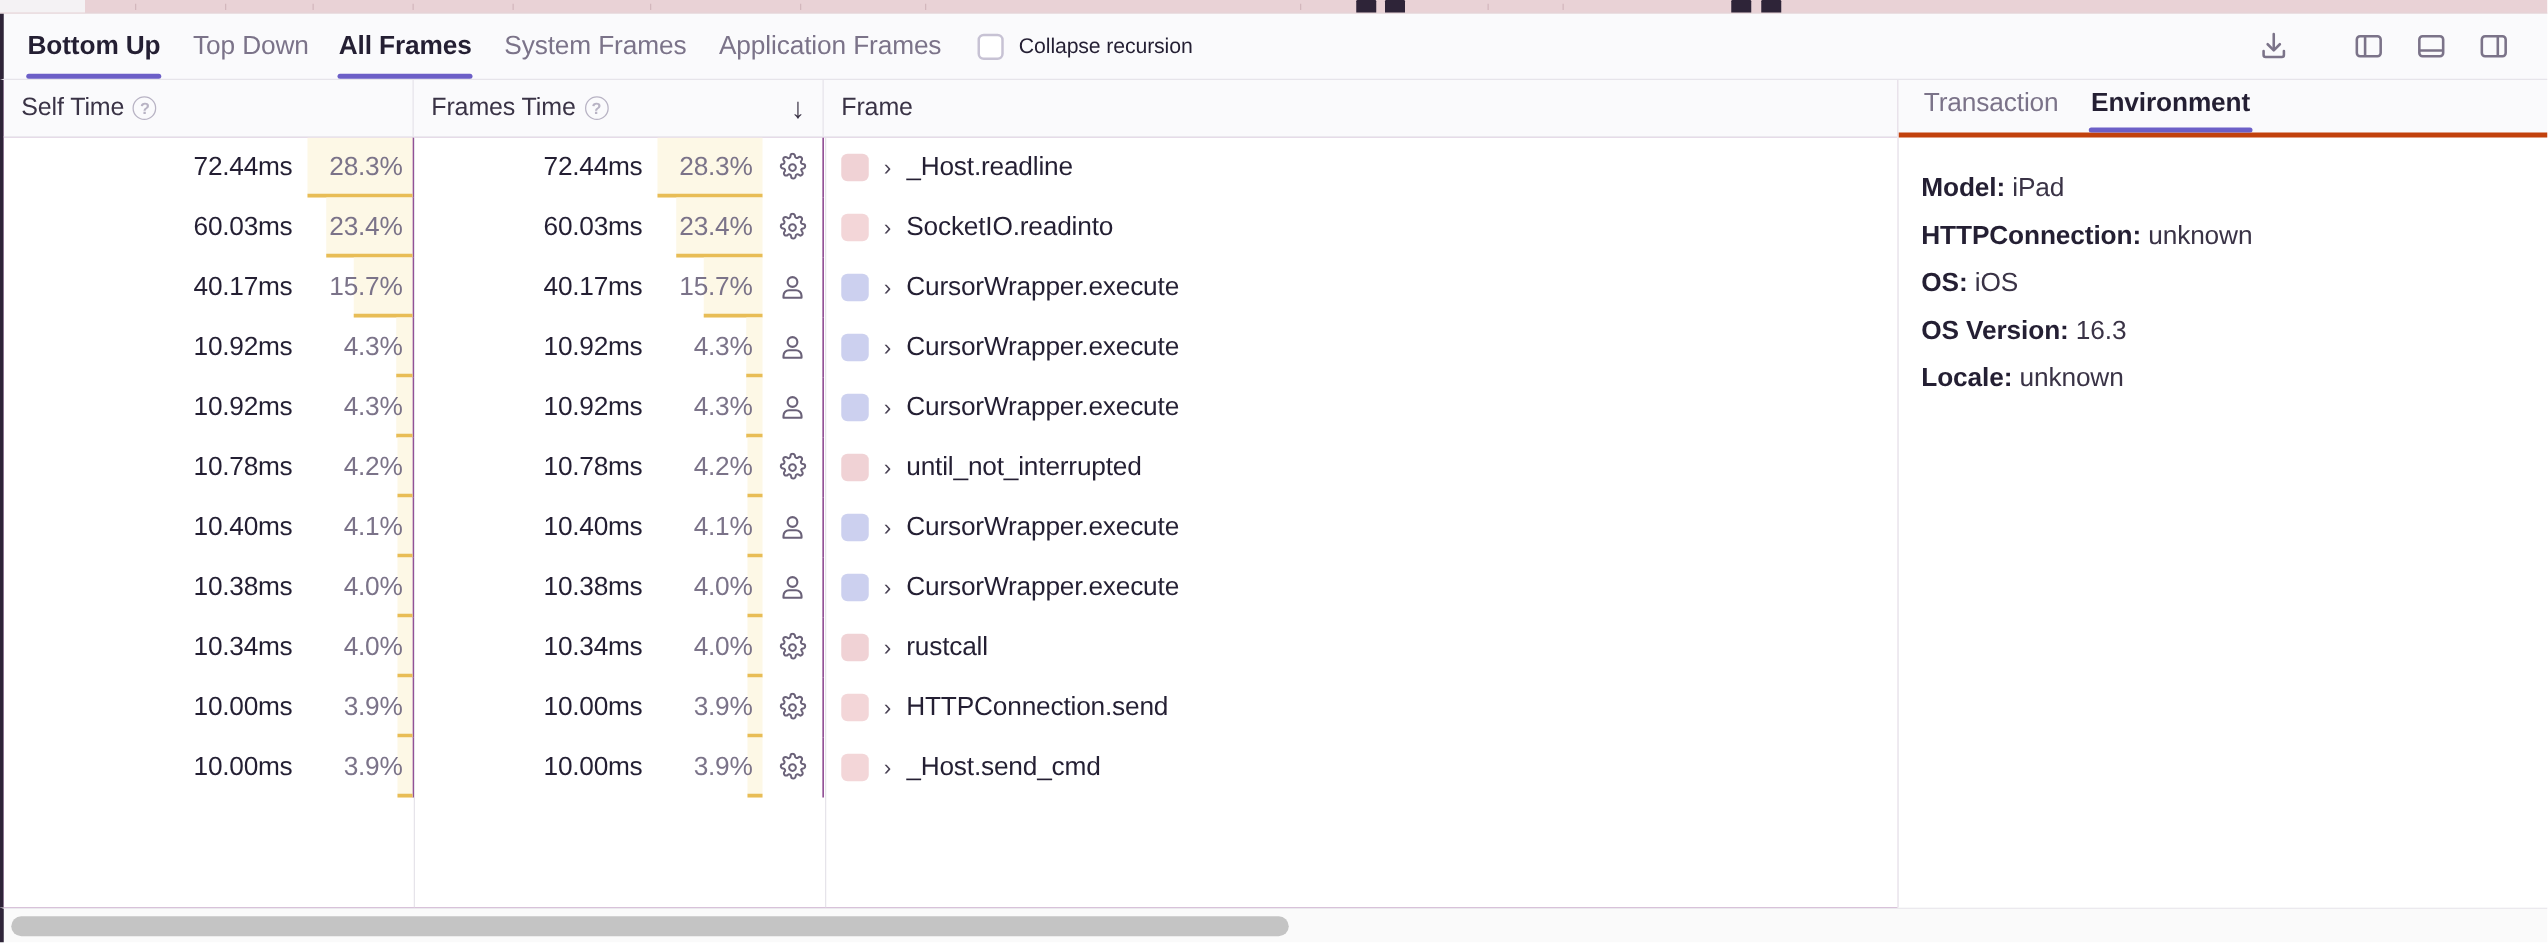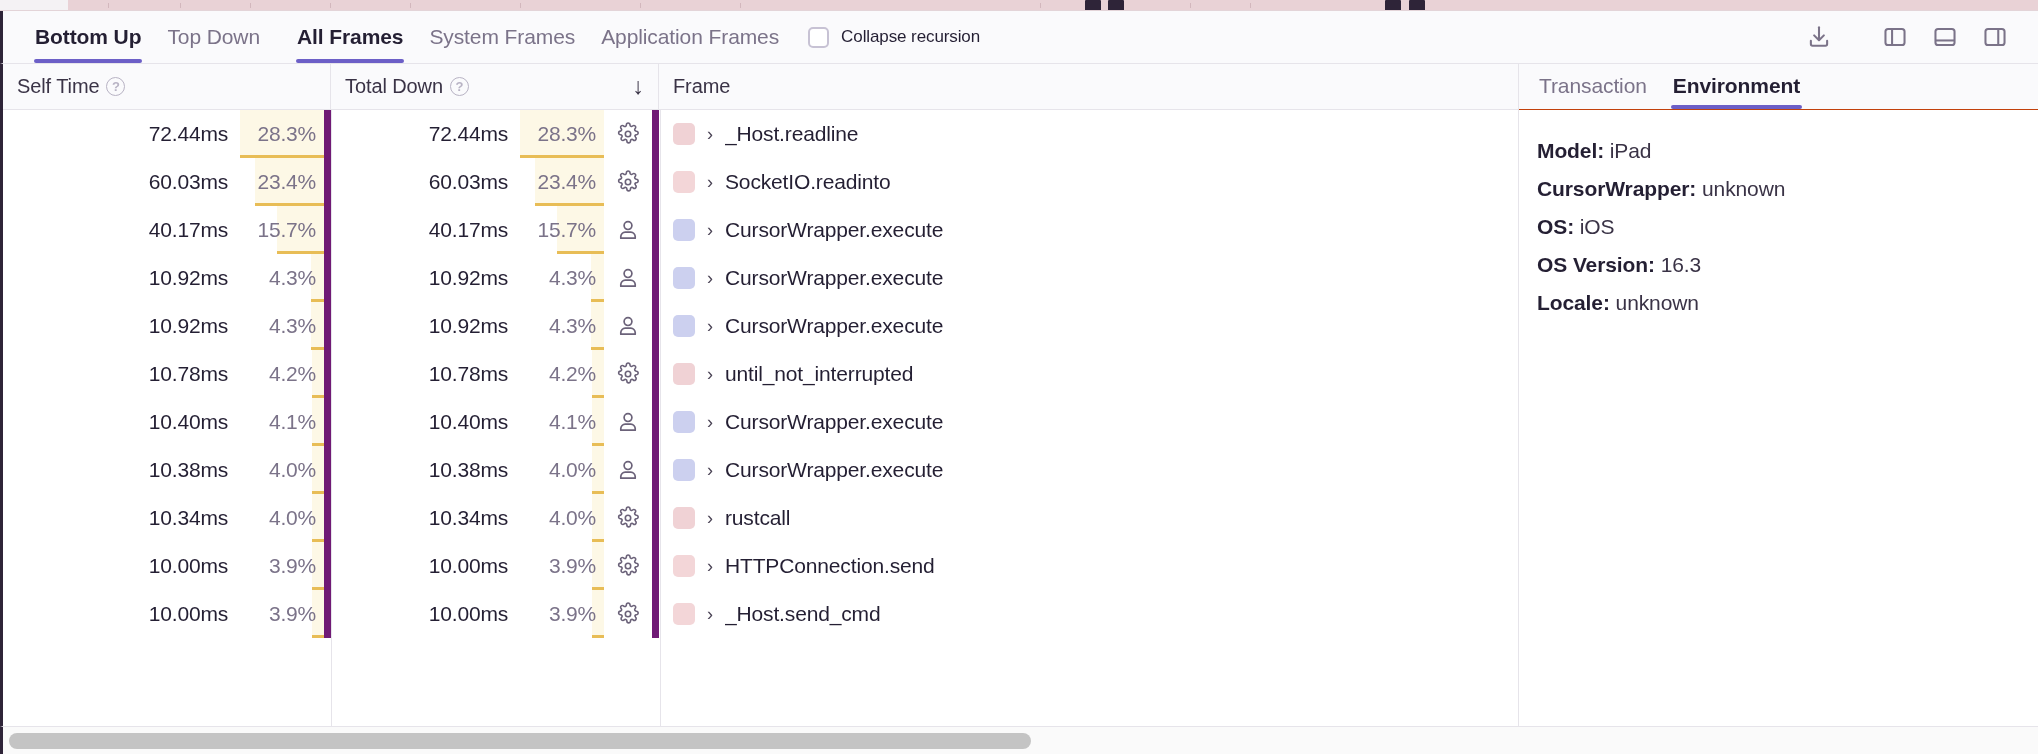--- a/index.html
+++ b/index.html
@@ -57,21 +57,21 @@
     position: relative;
     height: 53px;
     flex: 0 0 auto;
     background: #fafafc;
     border-bottom: 1px solid #e6e4ea;
     display: flex;
     align-items: center;
     padding-left: 18px;
     border-left: 3px solid #2e2438;
   }
-  .tab-group { display: flex; align-items: center; margin-left: 13px; }
+  .tab-group { display: flex; align-items: center; }
   .tab {
     position: relative;
     font-size: 21px;
     line-height: 1;
     color: #7b7389;
     padding: 15px 1px 16px 1px;
     margin-right: 24px;
     cursor: pointer;
     white-space: nowrap;
     letter-spacing: -0.1px;
@@ -194,21 +194,21 @@
   }
   .tr {
     display: flex;
     height: 48px;
     align-items: stretch;
   }
 
   .cell-self, .cell-total {
     display: flex;
     align-items: stretch;
-    border-right: 7px solid #701a75;
+    border-right: 1px solid #701a75;
     flex: 0 0 328px;
     width: 328px;
     position: relative;
   }
   .dur {
     flex: 1 1 auto;
     display: flex;
     align-items: center;
     justify-content: flex-end;
     font-size: 21px;
@@ -302,21 +302,21 @@
     display: flex;
     flex-direction: column;
     background: #ffffff;
   }
   .side-tabs {
     height: 46px;
     flex: 0 0 auto;
     display: flex;
     align-items: flex-end;
     background: #fafafc;
-    border-bottom: 1px solid #c2410c;
+    border-bottom: 4px solid #c2410c;
     padding: 0 18px;
   }
   .stab {
     position: relative;
     font-size: 21px;
     color: #7b7389;
     padding: 0 2px 11px 2px;
     margin-right: 22px;
     cursor: pointer;
     white-space: nowrap;
@@ -445,21 +445,21 @@
 
   <div class="body">
 
     <div class="table-area">
       <div class="thead">
         <div class="th self">
           <span>Self Time</span>
           <span class="qmark">?</span>
         </div>
         <div class="th total">
-          <span>Total Down</span>
+          <span>Frames Time</span>
           <span class="qmark">?</span>
           <span class="sort-arrow">↓</span>
         </div>
         <div class="th frame">
           <span>Frame</span>
         </div>
       </div>
 
       <div class="tbody">
         <div class="col-lines">
@@ -769,21 +769,21 @@
     </div>
 
     <div class="sidebar">
       <div class="side-tabs">
         <div class="stab">Transaction</div>
         <div class="stab active">Environment</div>
       </div>
       <div class="side-body">
         <div id="env-list">
             <div class="kv"><span class="k">Model:</span><span class="v"> iPad</span></div>
-            <div class="kv"><span class="k">CursorWrapper:</span><span class="v"> unknown</span></div>
+            <div class="kv"><span class="k">HTTPConnection:</span><span class="v"> unknown</span></div>
             <div class="kv"><span class="k">OS:</span><span class="v"> iOS</span></div>
             <div class="kv"><span class="k">OS Version:</span><span class="v"> 16.3</span></div>
             <div class="kv"><span class="k">Locale:</span><span class="v"> unknown</span></div>
           </div>
       </div>
     </div>
   </div>
 
   <div class="hscroll">
     <div class="hscroll-track">

